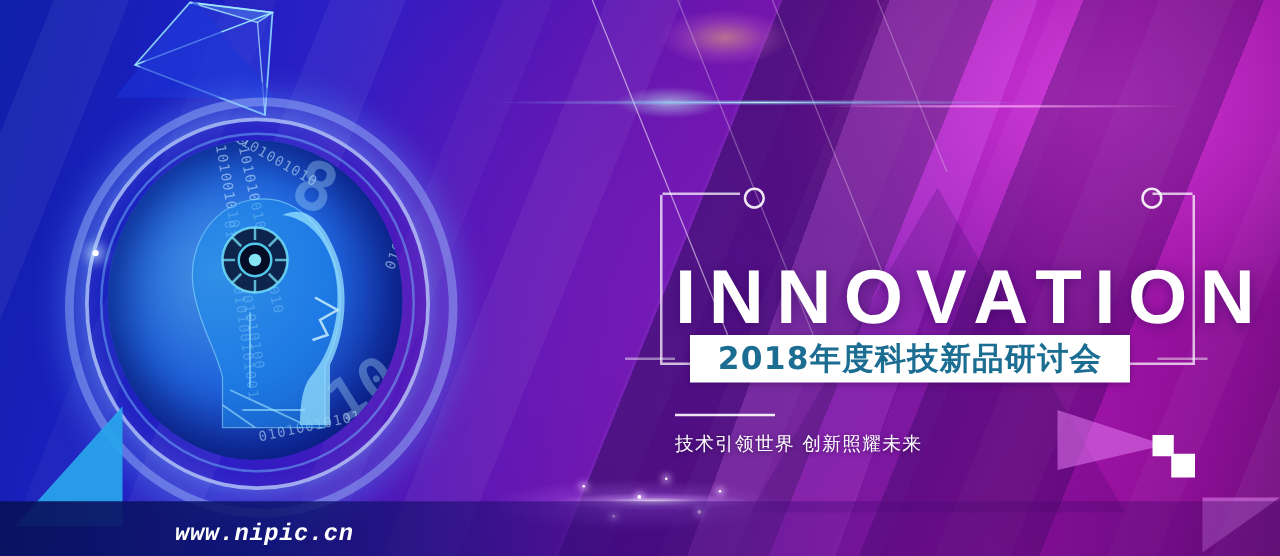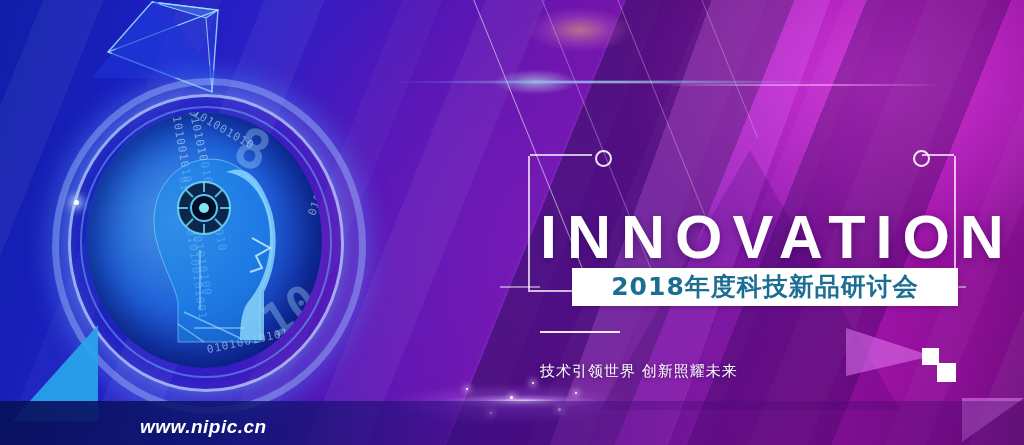--- a/index.html
+++ b/index.html
@@ -160,57 +160,57 @@
     white-space:nowrap;
   }
   .subhead{
     position:absolute;left:540px;top:202px;
     font-size:61px;font-weight:bold;color:#ffffff;letter-spacing:10px;
     font-family:"Liberation Sans","DejaVu Sans",sans-serif;
     text-shadow:0 2px 10px rgba(40,0,80,.45);
     white-space:nowrap;
   }
   .band{
-    position:absolute;left:572px;top:268px;width:386px;height:38px;
+    position:absolute;left:552px;top:268px;width:352px;height:38px;
     background:#ffffff;box-shadow:0 1px 5px rgba(40,0,70,.35);
   }
   .band-text{
     position:absolute;left:0;right:0;top:0;height:38px;line-height:38px;text-align:center;
     color:#1b6d92;font-size:25px;font-weight:bold;letter-spacing:1px;
     font-family:"DejaVu Sans","Liberation Sans",sans-serif;white-space:nowrap;
   }
   .band-wing{position:absolute;top:286px;height:2px;background:rgba(255,255,255,.45);}
   .band-wing.l{left:500px;width:40px;}
   .band-wing.r{left:926px;width:40px;}
 
   .rule{position:absolute;left:540px;top:331px;width:80px;height:2px;background:rgba(255,255,255,.9);}
 
   .tagline{
     position:absolute;left:540px;top:342px;color:#ffffff;
     font-size:15px;line-height:27px;letter-spacing:1px;
     font-family:"DejaVu Sans","Liberation Sans",sans-serif;
-    text-shadow:0 1px 4px rgba(30,0,60,.6);white-space:nowrap;margin-top:16px;
+    text-shadow:0 1px 4px rgba(30,0,60,.6);white-space:nowrap;
   }
 
   
   .bottombar{
     position:absolute;left:0;bottom:0;width:1024px;height:44px;
     background:linear-gradient(90deg,rgba(8,16,90,.92) 0%,rgba(12,20,110,.86) 22%,rgba(60,10,130,.55) 48%,rgba(80,8,120,.40) 72%,rgba(70,6,105,.42) 100%);
   }
   .wm-logo{
     position:absolute;left:22px;top:9px;
     font-size:24px;font-weight:bold;color:#ffffff;letter-spacing:2px;
     font-family:"DejaVu Sans","Liberation Sans",sans-serif;
     font-style:italic;
     text-shadow:1px 1px 0 rgba(0,0,0,.35);
   }
   .wm-url{
     position:absolute;left:140px;top:15px;
     font-size:19px;font-weight:bold;font-style:italic;color:#ffffff;
-    font-family:Liberation Sans, sans-serif;letter-spacing:.5px;
+    font-family:Liberation Mono, monospace;letter-spacing:.5px;
   }
   .idtag{
     position:absolute;right:10px;top:12px;padding:2px 8px;
     background:rgba(255,255,255,.10);
     color:rgba(255,255,255,.92);font-size:12px;letter-spacing:.4px;
     font-family:"DejaVu Sans","Liberation Sans",sans-serif;white-space:nowrap;
   }
 </style>
 </head>
 <body>

